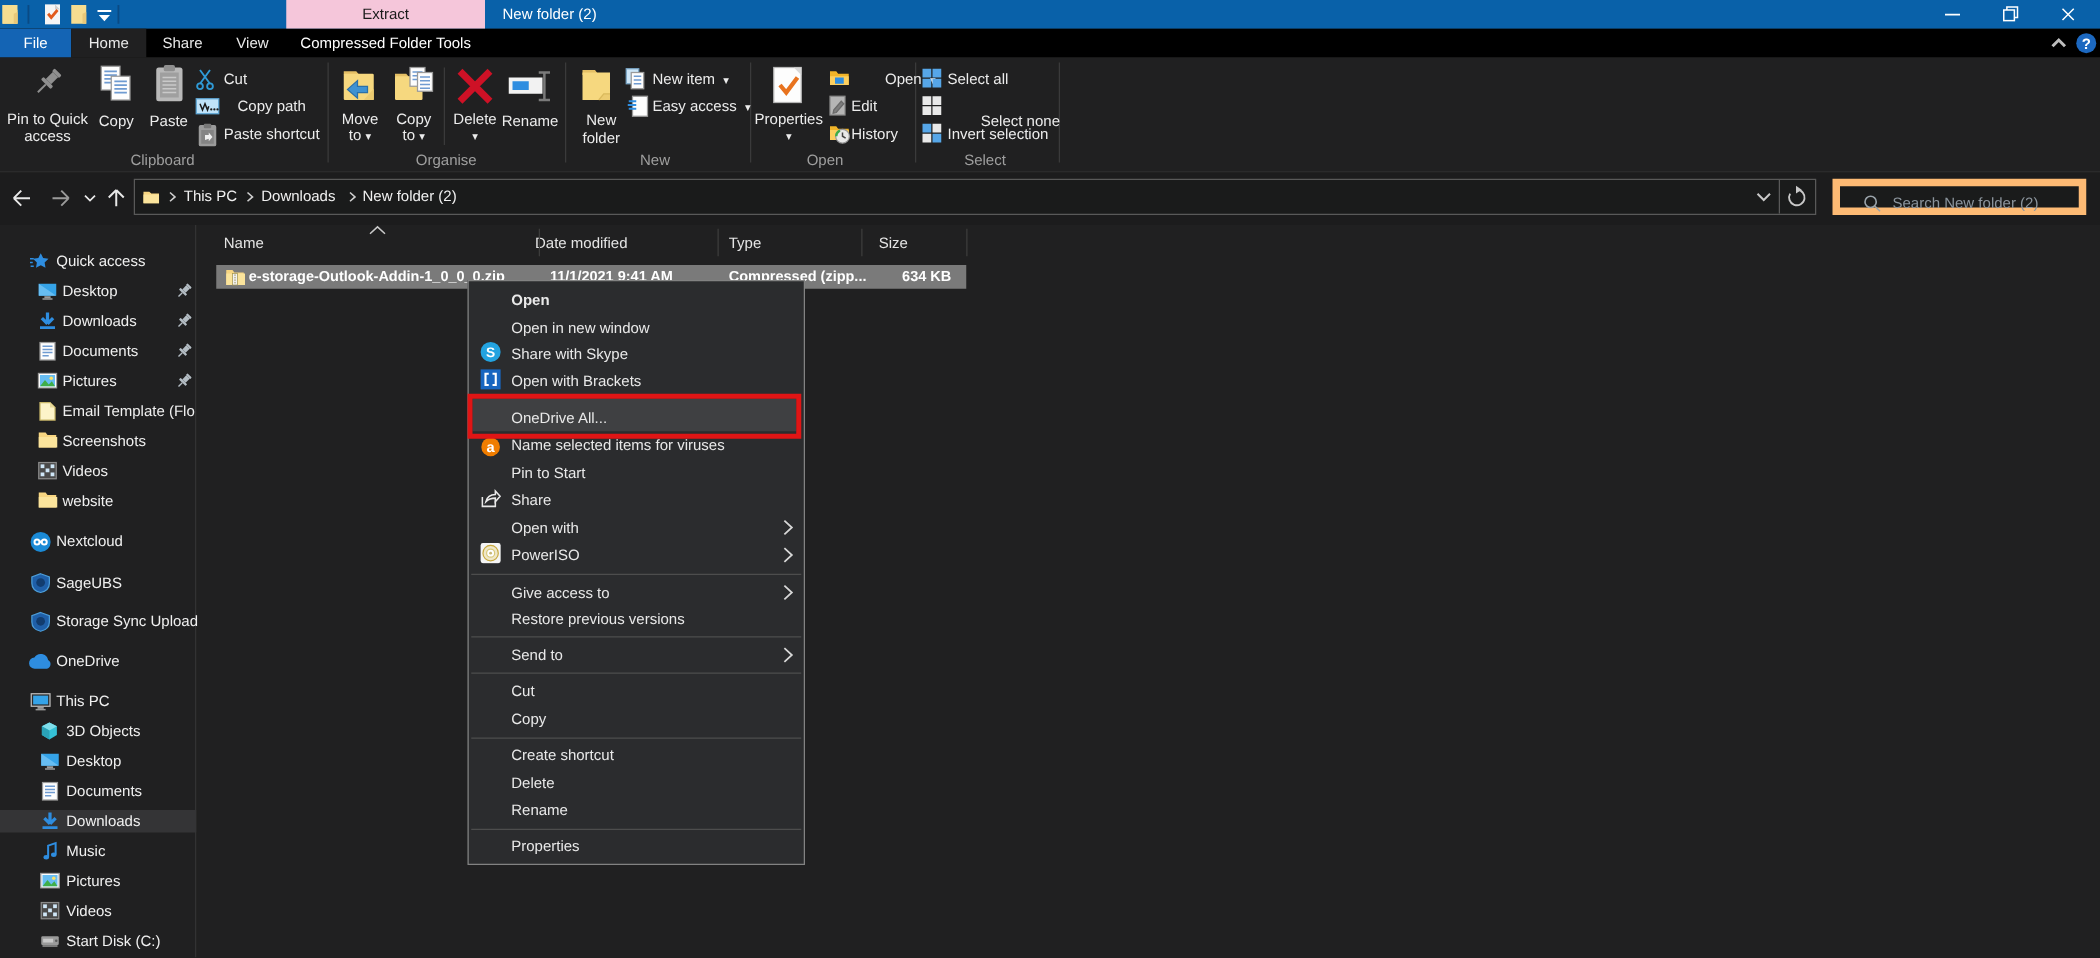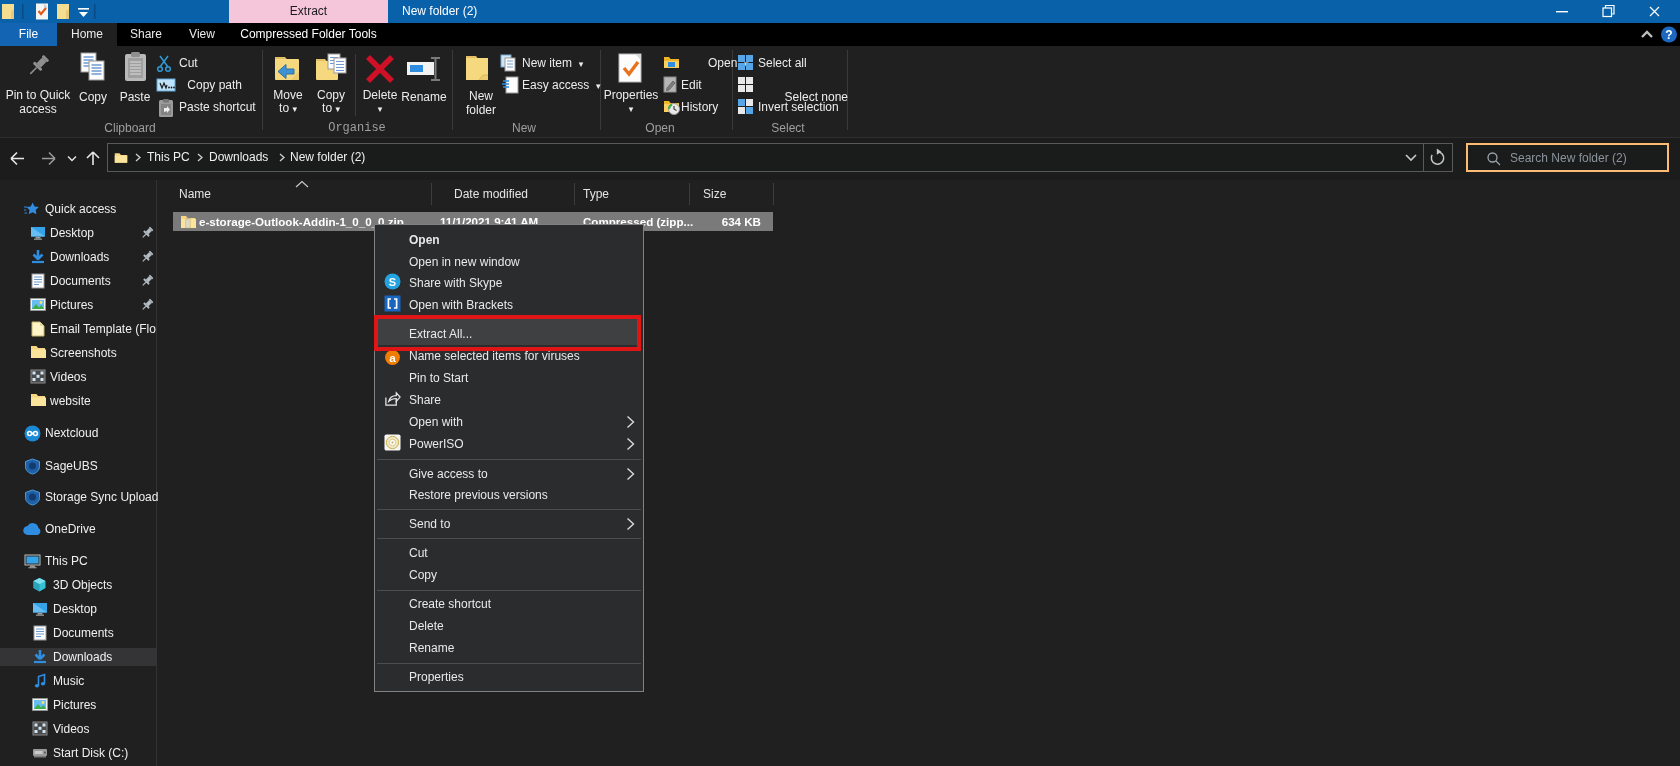--- a/index.html
+++ b/index.html
@@ -27,21 +27,21 @@
 
 #ribbon { left:0; top:46px; width:1680px; height:92px; background:#202021; border-bottom:1px solid #2e2e2f;}
 .rlabel { position:absolute; color:#ececec; font-size:12px; text-align:center; white-space:nowrap; }
 .glabel { position:absolute; color:#9f9f9f; font-size:12px; text-align:center; white-space:nowrap; }
 .gsep { position:absolute; top:4px; width:1px; height:80px; background:#3a3a3b; }
 .msep { position:absolute; top:8px; width:1px; height:62px; background:#3a3a3b; }
 
 
 #addrrow { left:0; top:138px; width:1680px; height:42px; background:#1c1c1d; }
 #addrbox { left:107px; top:5px; width:1346px; height:29px; border:1px solid #595959; background:#1a1b1b; }
-#searchbox { left:1466px; top:5px; width:203px; height:29px; border:2px solid #fdba74; background:#1a1b1b;
+#searchbox { left:1466px; top:5px; width:203px; height:29px; border:6px solid #fdba74; background:#1a1b1b;
   color:#8b949c; font-size:12px; line-height:27px; }
 .crumb { position:absolute; top:0; height:27px; line-height:27px; color:#f0f0f0; font-size:12px; }
 .crumbsep { position:absolute; top:0; width:10px; height:27px; }
 
 
 #sidebar { left:0; top:180px; width:157px; height:586px; background:#202021; border-right:1px solid #323233; }
 .side { position:absolute; left:0; width:157px; height:24px; color:#f0f0f0; font-size:12px; line-height:24px; }
 .side .txt { position:absolute; top:0; white-space:nowrap; }
 
 
@@ -114,21 +114,21 @@
   </div>
 
   <div class="abs" id="ribbon">
     <div class="gsep" style="left:262px"></div>
     <div class="gsep" style="left:452px"></div>
     <div class="gsep" style="left:600px"></div>
     <div class="gsep" style="left:732px"></div>
     <div class="gsep" style="left:847px"></div>
     <div class="msep" style="left:355px"></div>
     <div class="glabel" style="left:90px;top:75px;width:80px;">Clipboard</div>
-    <div class="glabel" style="left:317px;top:75px;width:80px;font-family:Liberation Mono, monospace;">Organise</div>
+    <div class="glabel" style="left:317px;top:75px;width:80px;">Organise</div>
     <div class="glabel" style="left:484px;top:75px;width:80px;">New</div>
     <div class="glabel" style="left:620px;top:75px;width:80px;">Open</div>
     <div class="glabel" style="left:748px;top:75px;width:80px;">Select</div>
 
     <svg class="abs" style="left:22px;top:6px" width="32" height="32" viewBox="0 0 32 32">
       <g transform="rotate(45 16 14)" fill="#8f8f8f">
         <rect x="12" y="2" width="8" height="3" rx="1"></rect>
         <rect x="13" y="5" width="6" height="8"></rect>
         <rect x="10.5" y="13" width="11" height="3" rx="1"></rect>
         <rect x="15.3" y="16" width="1.6" height="9"></rect>
@@ -167,21 +167,21 @@
       </g>
     </svg>
     <div class="rlabel" style="left:179px;top:10px;width:60px;text-align:left">Cut</div>
     <svg class="abs" style="left:156px;top:30px" width="20" height="18" viewBox="0 0 20 18">
       <rect x="1" y="3" width="18" height="12" fill="#bfe3f9" stroke="#5fa8d8" stroke-width="1"></rect>
       <path d="M4 7 l2 5 l2 -5 l2 5 l1 -3" stroke="#1a1a1a" stroke-width="1.2" fill="none"></path>
       <circle cx="13" cy="11.5" r="0.9" fill="#1a1a1a"></circle>
         <circle cx="15.5" cy="11.5" r="0.9" fill="#1a1a1a"></circle>
         <circle cx="18" cy="11.5" r="0.9" fill="#1a1a1a"></circle>
     </svg>
-    <div class="rlabel" style="left:162px;top:32px;width:80px;text-align:right">Copy path</div>
+    <div class="rlabel" style="left:190px;top:32px;width:80px;text-align:left">Copy path</div>
     <svg class="abs" style="left:157px;top:52px" width="18" height="20" viewBox="0 0 18 20">
       <rect x="2" y="2" width="14" height="17" rx="1.5" fill="#9b9b9b"></rect>
       <rect x="6" y="1" width="6" height="3.5" rx="1" fill="#777"></rect>
       <rect x="4" y="6" width="10" height="11" fill="#848484"></rect>
       <path d="M7 14 v-4 h3 v-2 l3 3.5 l-3 3.5 v-2 z" fill="#efefef"></path>
     </svg>
     <div class="rlabel" style="left:179px;top:54px;width:100px;text-align:left">Paste shortcut</div>
 
     <svg class="abs" style="left:272px;top:6px" width="33" height="33" viewBox="0 0 33 33">
       <path d="M3 5 h10 l2.5 3 h-12.5 z" fill="#e4bf65"></path>
@@ -564,21 +564,21 @@
         <rect x="2.5" y="5" width="8" height="3" fill="#c9c9c9"></rect>
         <circle cx="13" cy="6.5" r="1" fill="#5a5a5a"></circle>
         <path d="M2 10 h12 v1.5 h-12 z" fill="#7a7a7a"></path>
       </svg>
       <span class="txt" style="left:53px">Start Disk (C:)</span>
     </div>
   </div>
 
   <div class="abs" id="content">
     <div class="colhdr" style="left:21px">Name</div>
-    <div class="colhdr" style="left:296px">Date modified</div>
+    <div class="colhdr" style="left:270px">Date modified</div>
     <div class="colhdr" style="left:425px">Type</div>
     <div class="colhdr" style="left:545px">Size</div>
     <div class="colsep" style="left:273px"></div>
     <div class="colsep" style="left:416px"></div>
     <div class="colsep" style="left:531px"></div>
     <div class="colsep" style="left:615px"></div>
     <svg class="abs" style="left:136px;top:0px" width="16" height="8" viewBox="0 0 16 8">
       <path d="M2 7 l6 -5.5 l6 5.5" stroke="#c9c9c9" stroke-width="1.2" fill="none"></path>
     </svg>
     <div id="filerow">
@@ -604,21 +604,21 @@
     <svg class="micon" style="top:48px" width="17" height="17" viewBox="0 0 17 17">
       <circle cx="8.5" cy="8.5" r="8" fill="#23a3e0"></circle>
       <text x="8.5" y="12.6" font-size="11" font-weight="bold" fill="#fff" text-anchor="middle" font-family="Liberation Sans">S</text>
     </svg>
     <div class="mi" style="top:47px">Share with Skype</div>
     <svg class="micon" style="top:70px" width="17" height="17" viewBox="0 0 17 17">
       <rect x="0.5" y="0.5" width="16" height="16" fill="#1866c0"></rect>
       <path d="M7 4 h-2.6 v9 h2.6 M10 4 h2.6 v9 h-2.6" stroke="#fff" stroke-width="1.7" fill="none"></path>
     </svg>
     <div class="mi" style="top:69px">Open with Brackets</div>
-    <div class="mi" style="top:98px">Extract All...</div>
+    <div class="mi" style="top:98px">OneDrive All...</div>
     <svg class="micon" style="top:124px" width="16" height="16" viewBox="0 0 16 16">
       <circle cx="8" cy="8" r="7" fill="#f07d00"></circle>
       <text x="8" y="12" font-size="11" font-weight="bold" fill="#fff" text-anchor="middle" font-family="Liberation Sans">a</text>
     </svg>
     <div class="mi" style="top:120px">Name selected items for viruses</div>
     <div class="mi" style="top:142px">Pin to Start</div>
     <svg class="micon" style="top:165px" width="18" height="18" viewBox="0 0 18 18">
       <path d="M2 8 v8 h11 v-5" stroke="#e9e9e9" stroke-width="1.3" fill="none"></path>
       <path d="M5 12 c1 -4 4 -6 8 -6 v-3 l4 4.5 l-4 4.5 v-3 c-3 0 -6 1 -8 3 z" fill="none" stroke="#e9e9e9" stroke-width="1.3"></path>
     </svg>

